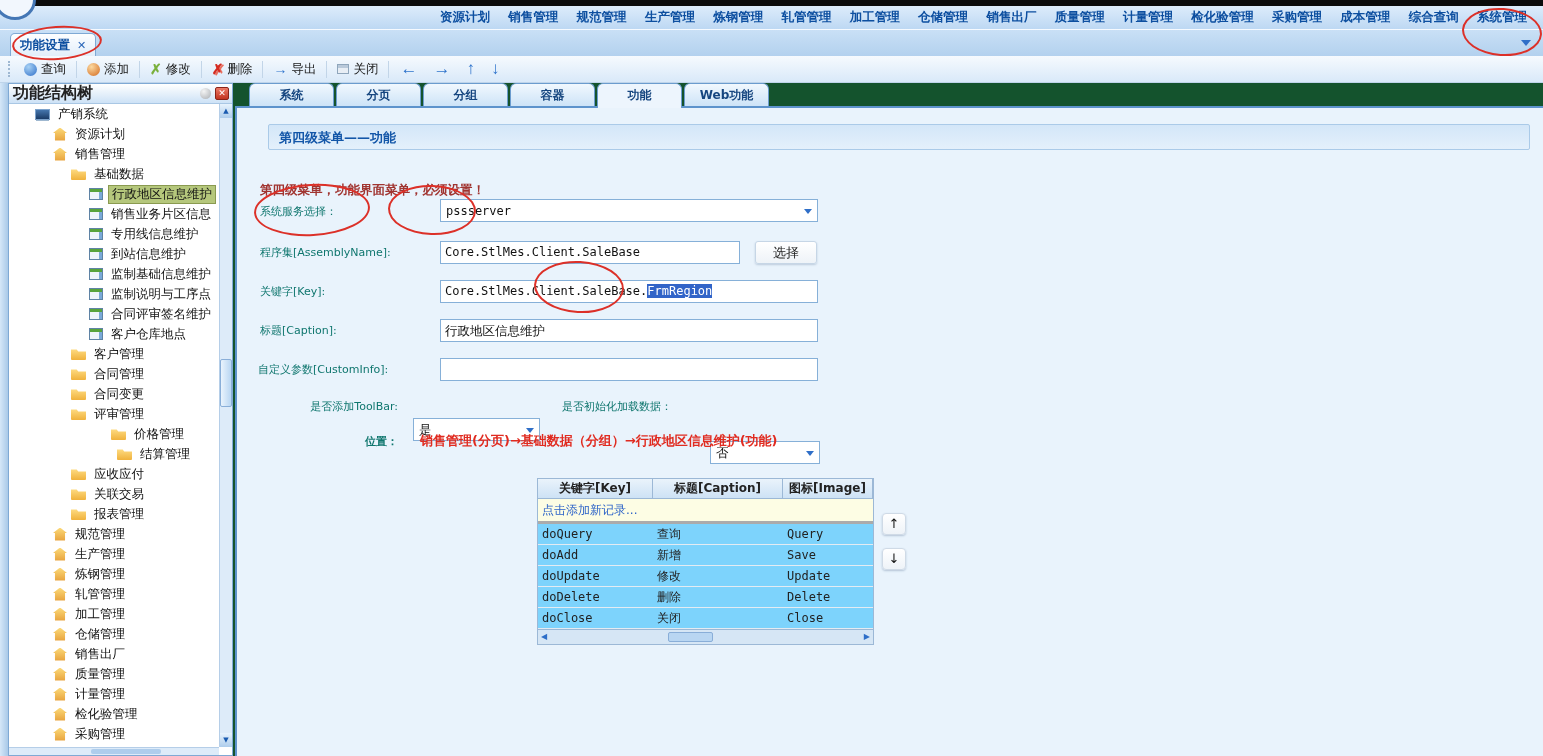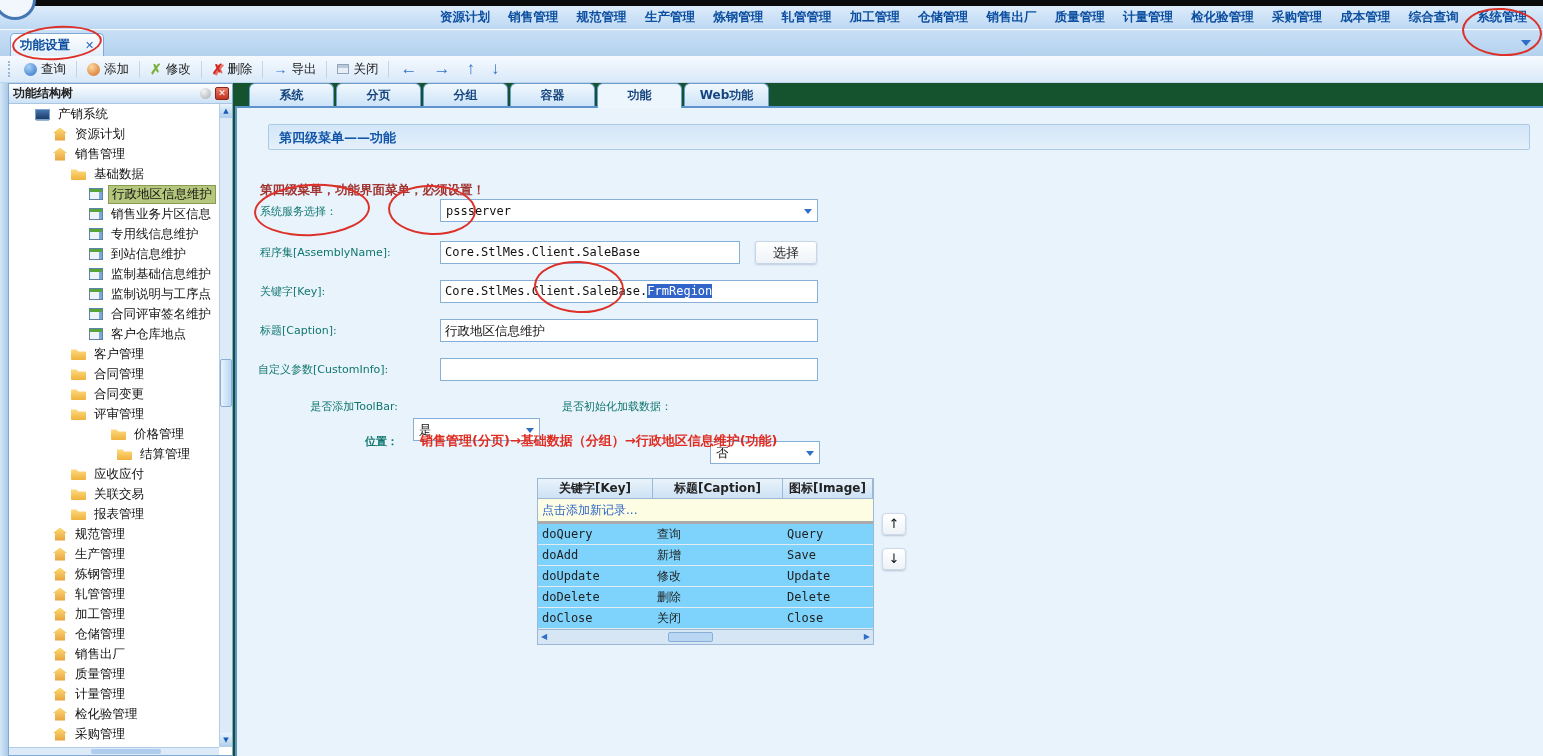--- a/index.html
+++ b/index.html
@@ -11,21 +11,21 @@
   #top-black { left:0; top:0; width:1543px; height:6px; background:#0b0b0b; z-index:5; }
   #logo-arc { left:-6px; top:-20px; width:42px; height:40px; border-radius:50%; background:#f2f7fd; border:3px solid #4577b5; z-index:6; }
 
   
   #menubar { left:0; top:6px; width:1543px; height:24px; background:linear-gradient(#ddecfb,#bdd8f3); border-bottom:1px solid #f6faff; z-index:4; }
   #top-menu { position:absolute; left:440px; right:16px; top:0; height:100%; display:flex; justify-content:space-between; align-items:center; }
   .menu-item { color:#0d4fa0; font-weight:bold; font-size:12.5px; white-space:nowrap; cursor:default; }
 
   
   #tabrow { left:0; top:30px; width:1543px; height:26px; background:linear-gradient(#c9e0f6,#b3d1ee); z-index:4; }
-  #doc-tab { position:absolute; left:10px; top:3px; height:23px; padding:0 9px; background:linear-gradient(#fdfeff,#e2eefa); border:1px solid #7fa9d4; border-bottom:none; border-radius:5px 5px 0 0; display:flex; align-items:center; gap:15px; }
+  #doc-tab { position:absolute; left:10px; top:3px; height:23px; padding:0 9px; background:linear-gradient(#fdfeff,#e2eefa); border:1px solid #7fa9d4; border-bottom:none; border-radius:5px 5px 0 0; display:flex; align-items:center; gap:7px; }
   #doc-tab .t { color:#0d4fa0; font-weight:bold; font-size:12.5px; }
   #doc-tab .x { color:#2a66b8; font-weight:bold; font-size:11px; }
   #tabbar-drop { position:absolute; right:12px; top:10px; width:0; height:0; border-left:5px solid transparent; border-right:5px solid transparent; border-top:6px solid #2f6fc8; }
 
   
   #toolbar { left:0; top:56px; width:1543px; height:27px; background:linear-gradient(#f6fafe,#d9e9f9); border-bottom:1px solid #bed4ea; display:flex; align-items:center; padding-left:6px; z-index:4; }
   .grip { width:3px; height:16px; border-left:2px dotted #9fb8d2; margin:0 6px 0 2px; }
   .tb-btn { display:flex; align-items:center; gap:4px; padding:2px 7px; font-size:12.5px; color:#1a1a1a; background:transparent; border:none; cursor:default; }
   .tb-sep { width:1px; height:17px; border-left:1px solid #c2d5e8; margin:0 3px; }
   .nav-arrow { font-size:17px; font-weight:bold; color:#2f74cc; padding:0 8px; cursor:default; background:none; border:none; }
@@ -34,21 +34,21 @@
   .add-icon { background:radial-gradient(circle at 35% 30%,#fcd9a0,#d2691e); }
   .modify-icon { color:#7ab03c; font-weight:bold; font-size:14px; }
   .delete-icon { color:#d42a20; font-weight:bold; font-size:14px; text-shadow:2px 1px 0 #e87060; }
   .export-icon { color:#2f74cc; font-weight:bold; font-size:14px; }
   .closewin-icon { display:inline-block; width:12px; height:10px; background:#e8eef5; border:1px solid #8fa6bc; box-shadow:inset 0 3px 0 #b9c9da; }
 
   
   #left-strip { left:0; top:83px; width:8px; height:673px; background:linear-gradient(to right,#d5e7f8,#a9c9e8); }
   #tree-panel { left:8px; top:83px; width:225px; height:673px; background:#fff; border:1px solid #7fa9d4; }
   #tree-header { position:absolute; left:0; top:0; right:0; height:20px; background:linear-gradient(#ffffff,#cde2f6); border-bottom:1px solid #a9c7e4; display:flex; align-items:center; padding:0 3px 0 4px; }
-  #tree-title { font-weight:bold; font-size:12px; color:#222; flex:1; }
+  #tree-title { font-weight:bold; font-size:16px; color:#222; flex:1; }
   .pin-icon { width:11px; height:11px; border-radius:50%; background:radial-gradient(circle at 35% 30%,#f4f4f4,#a9adb2); margin-right:4px; }
   .panel-close { width:14px; height:13px; background:linear-gradient(#ec7a66,#c23420); border:1px solid #8a2418; border-radius:2px; color:#fff; font-size:9px; font-weight:bold; line-height:11px; text-align:center; }
   #tree-body { position:absolute; left:0; top:20px; right:13px; bottom:8px; overflow:hidden; }
   .tree-item { height:20px; display:flex; align-items:center; white-space:nowrap; cursor:default; }
   .tree-item .lbl { padding:0 3px; font-size:12.5px; color:#111; }
   .tree-item.selected .lbl { background:#b5c77c; border:1px solid #8a9a50; }
   .tre-ic { display:inline-block; margin-right:5px; flex:none; }
   .monitor-icon { width:15px; height:11px; background:linear-gradient(#4a7cb5,#16355e); border-radius:1px; box-shadow:inset 0 0 0 1px #7da3cc, 0 2px 0 -1px #9fb8d0; }
   .home-icon { width:14px; height:13px; background:linear-gradient(#fbd978,#e8a33d); clip-path:polygon(50% 0,100% 42%,86% 42%,86% 100%,14% 100%,14% 42%,0 42%); }
   .folder-icon { width:15px; height:12px; background:linear-gradient(#ffe08a,#f0b23c); clip-path:polygon(0 100%,0 12%,38% 12%,48% 30%,100% 30%,100% 100%); border-radius:1px; }

